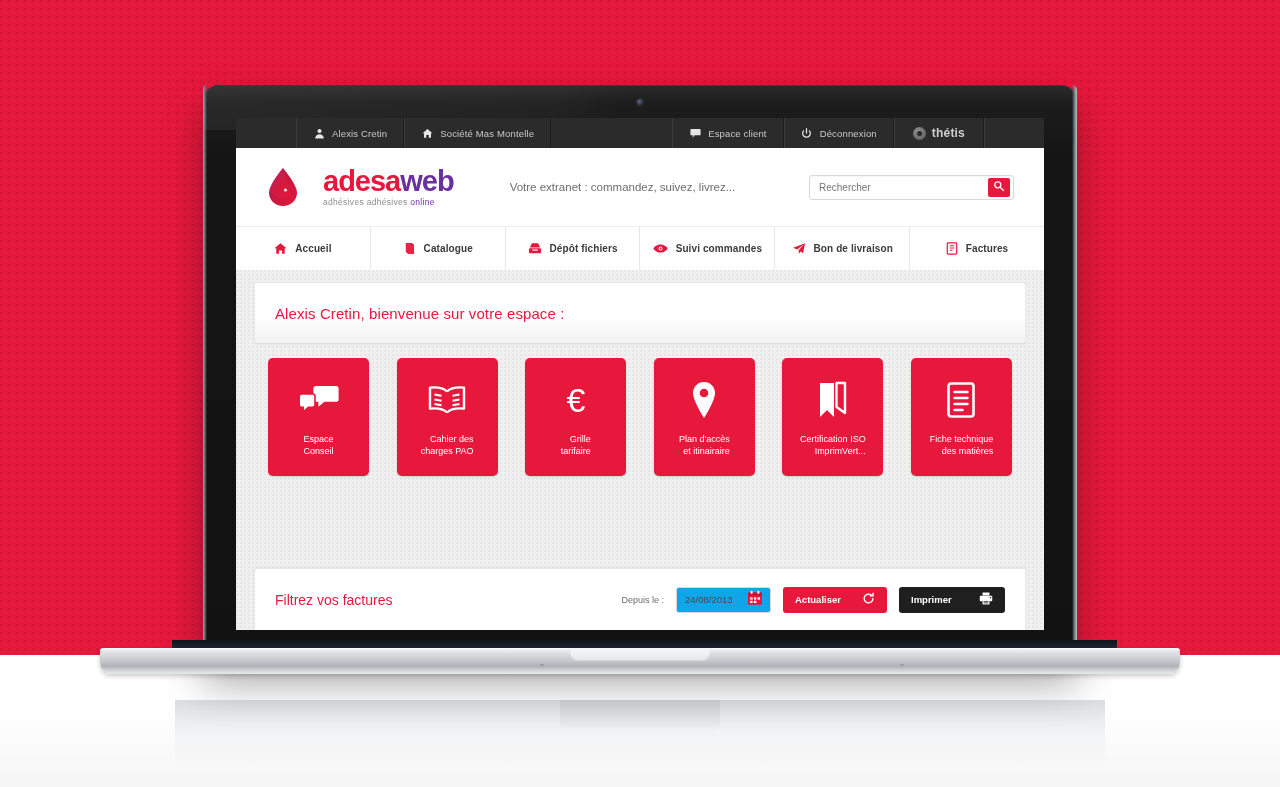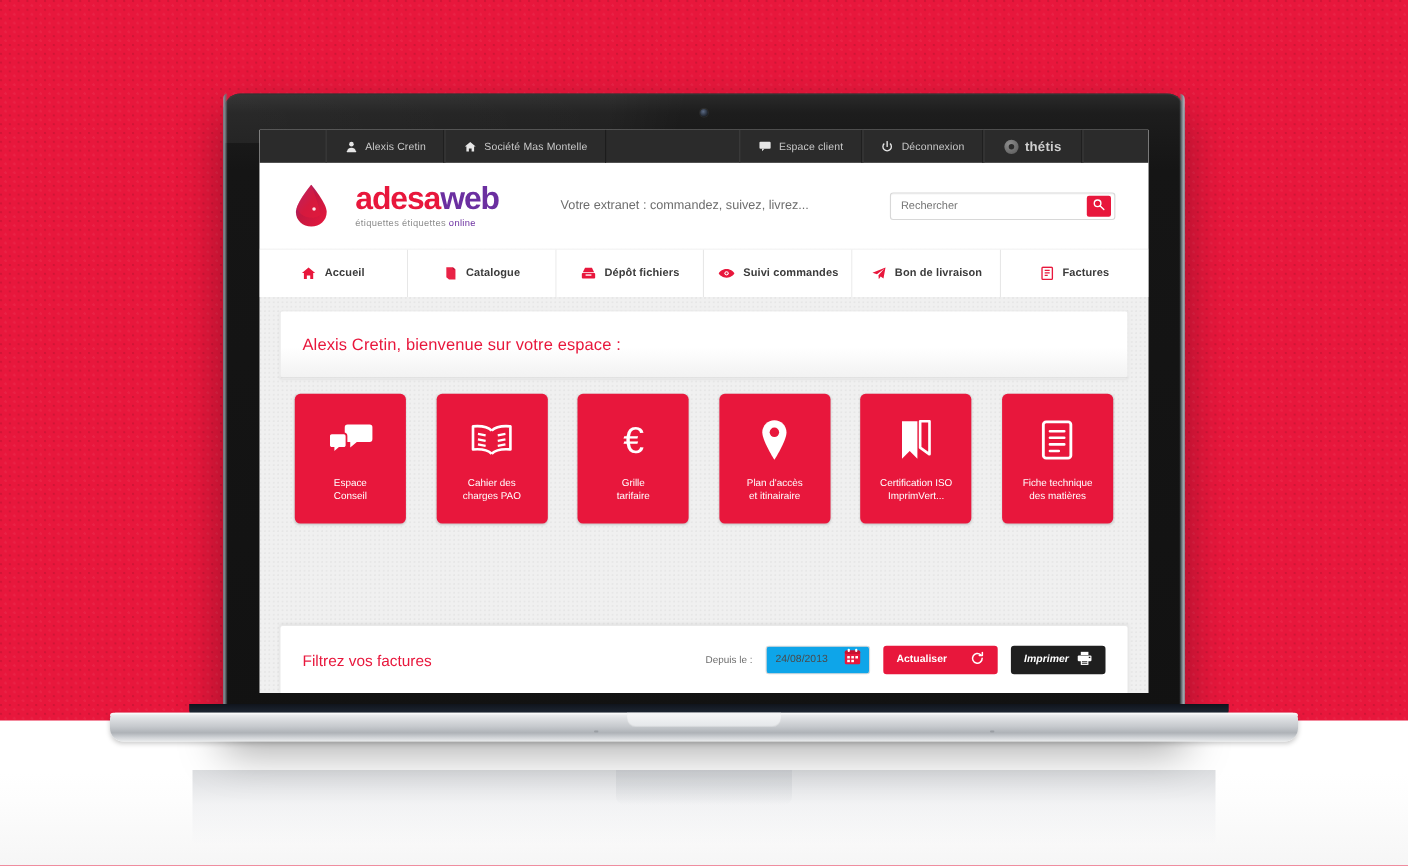--- a/index.html
+++ b/index.html
@@ -169,21 +169,21 @@
   .tiles-wrap{
     margin:0 18px; padding:14px 14px 16px 14px; background:transparent;
     display:flex; gap:16px; justify-content:space-between;
   }
   .tile{
     width:101px; height:118px; border-radius:5px; background:#e8173c;
     display:flex; flex-direction:column; align-items:center; justify-content:center;
     color:#fff; cursor:pointer; box-shadow:0 1px 2px rgba(0,0,0,0.15);
   }
   .tile-ico{ height:46px; display:flex; align-items:center; justify-content:center; margin-bottom:10px; }
-  .tile-label{ font-size:9px; line-height:12px; text-align:center; padding:0 6px; }
+  .tile-label{ font-size:9px; line-height:12px; text-align:right; padding:0 6px; }
 
   
   .filter{
     position:absolute; left:18px; right:18px; bottom:0; height:62px;
     background:#ffffff; border:1px solid #e9e9e9; border-bottom:0;
     border-radius:3px 3px 0 0; display:flex; align-items:center; padding:0 20px;
     box-shadow:0 -1px 3px rgba(0,0,0,0.05);
   }
   .filter-title{ color:#e8173c; font-size:14px; }
   .filter-right{ margin-left:auto; display:flex; align-items:center; gap:12px; }
@@ -193,21 +193,21 @@
     display:flex; align-items:center; padding:0 4px 0 8px;
   }
   .datebox input{ border:0; outline:0; width:62px; font-size:9.5px; color:#4a4a4a;
     font-family:"Liberation Sans", sans-serif; background:transparent; }
   .btn{
     height:26px; border:0; border-radius:3px; display:flex; align-items:center;
     gap:0; padding:0 12px; cursor:pointer; color:#fff; font-size:9.5px; font-weight:bold;
     font-family:"Liberation Sans", sans-serif;
   }
   .btn-red{ background:#e8173c; width:104px; }
-  .btn-dark{ background:#1f1f1f; width:86px;font-style:italic; }
+  .btn-dark{ background:#1f1f1f; width:106px; }
   .btn span.lbl{ flex:1; text-align:left; }
 </style>
 </head>
 <body>
 
 <div class="floor"></div>
 <div class="floor-refl"></div>
 <div class="floor-refl2"></div>
 
 <div class="laptop">
@@ -281,21 +281,21 @@
                     <stop offset="100%" stop-color="#e8173c"></stop>
                   </linearGradient>
                 </defs>
                 <path d="M17 2C17 2 3 18.5 3 26.8 3 34.6 9.3 40 17 40s14-5.4 14-13.2C31 18.5 17 2 17 2z" fill="url(#dg)"></path>
                 <path d="M17 2C17 2 6 14.6 3.8 23.4c2.1 5.1 7.2 8.6 13.2 8.6 3.3 0 6.2-1 8.5-2.8C23.6 19.4 17 2 17 2z" fill="#e31b3d" opacity=".55"></path>
                 <circle cx="19.5" cy="24" r="1.6" fill="#ffffff" opacity=".9"></circle>
               </svg>
             </span>
             <span class="logo-text">
               <span class="logo-main"><span class="logo-a">adesa</span><span class="logo-w">web</span></span>
-              <span class="logo-sub" style="display:block;"><span class="g">étiquettes étiquettes </span><span class="p">online</span></span>
+              <span class="logo-sub" style="display:block;"><span class="g">adhésives adhésives </span><span class="p">online</span></span>
             </span>
           </div>
 
           <div class="tagline">Votre extranet : commandez, suivez, livrez...</div>
 
           <div class="search">
             <input type="text" placeholder="Rechercher" style="">
             <button class="search-btn">
               <span>
                 <svg width="12" height="12" viewBox="0 0 16 16" fill="none" stroke="#fff" stroke-width="1.7">

